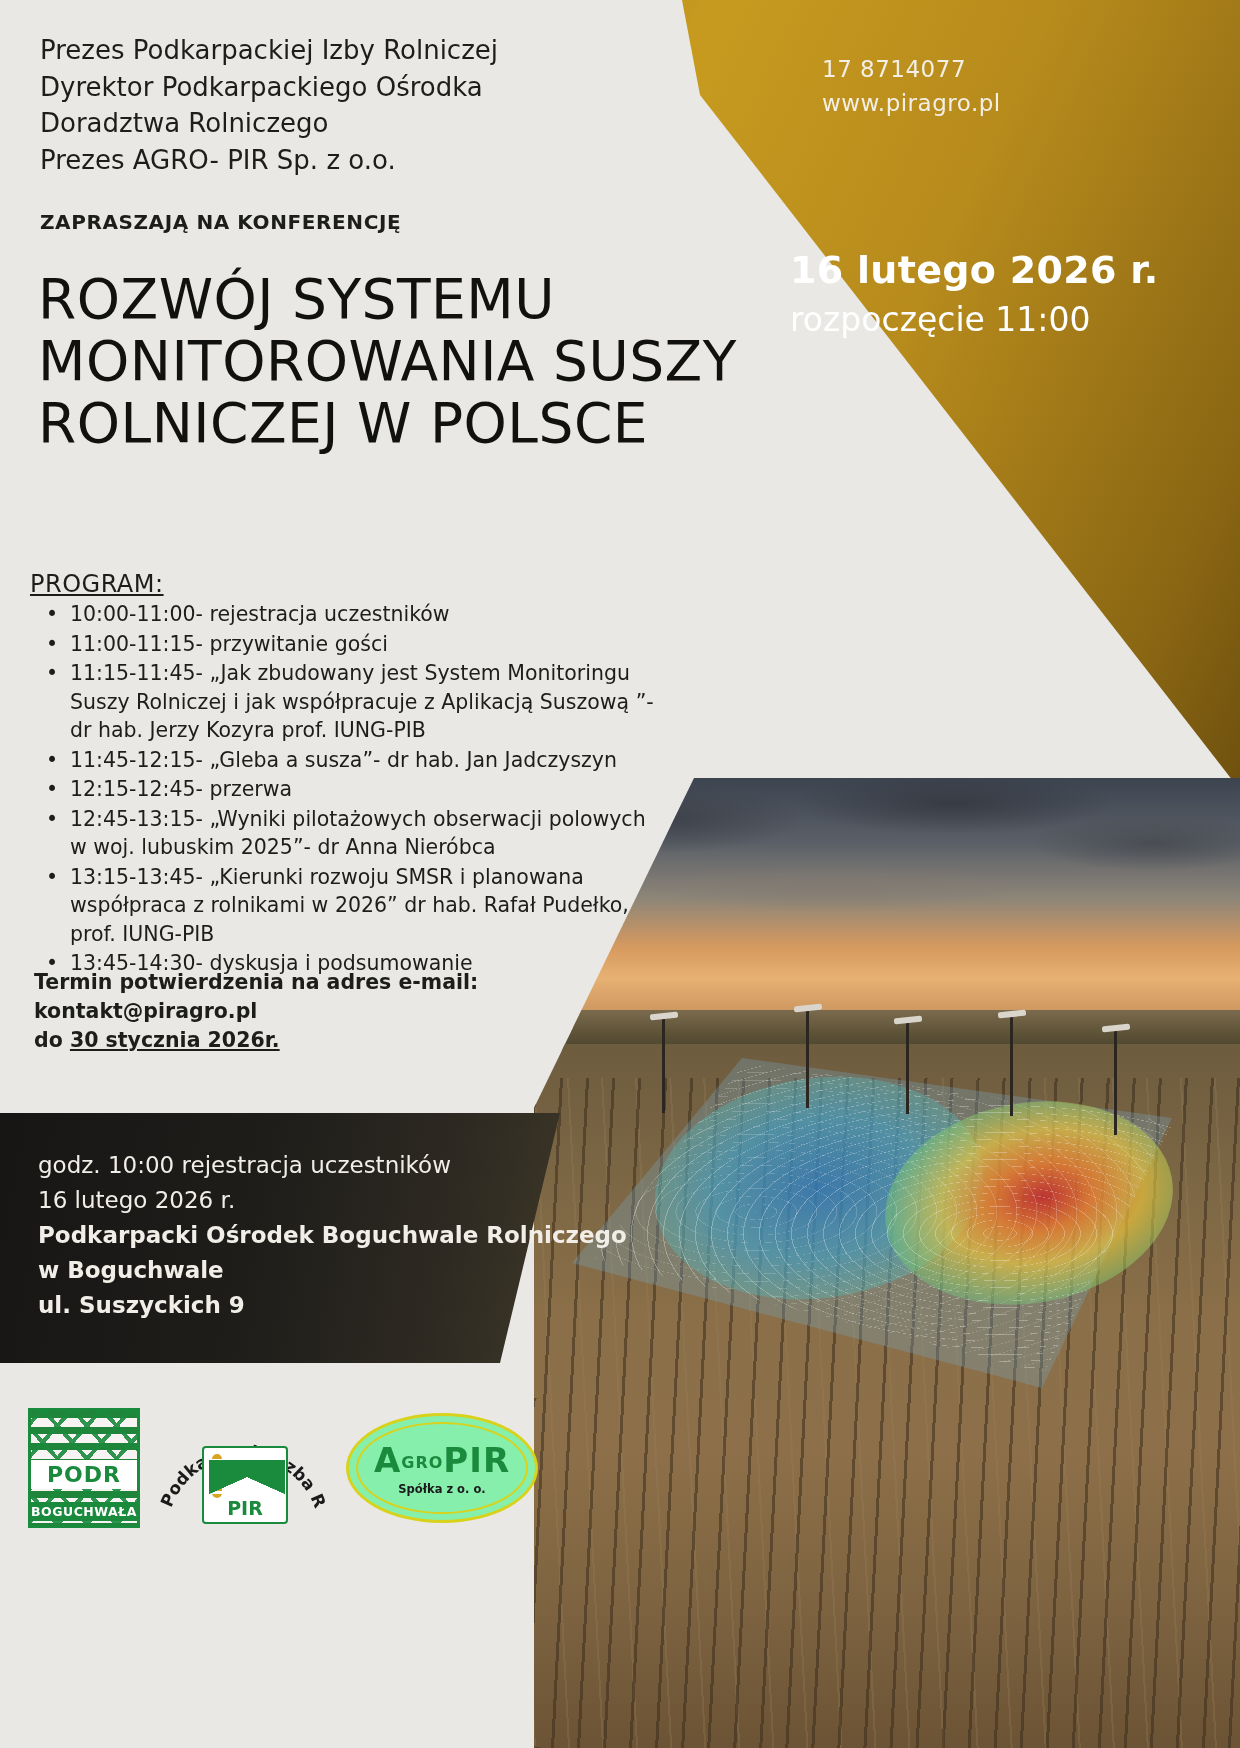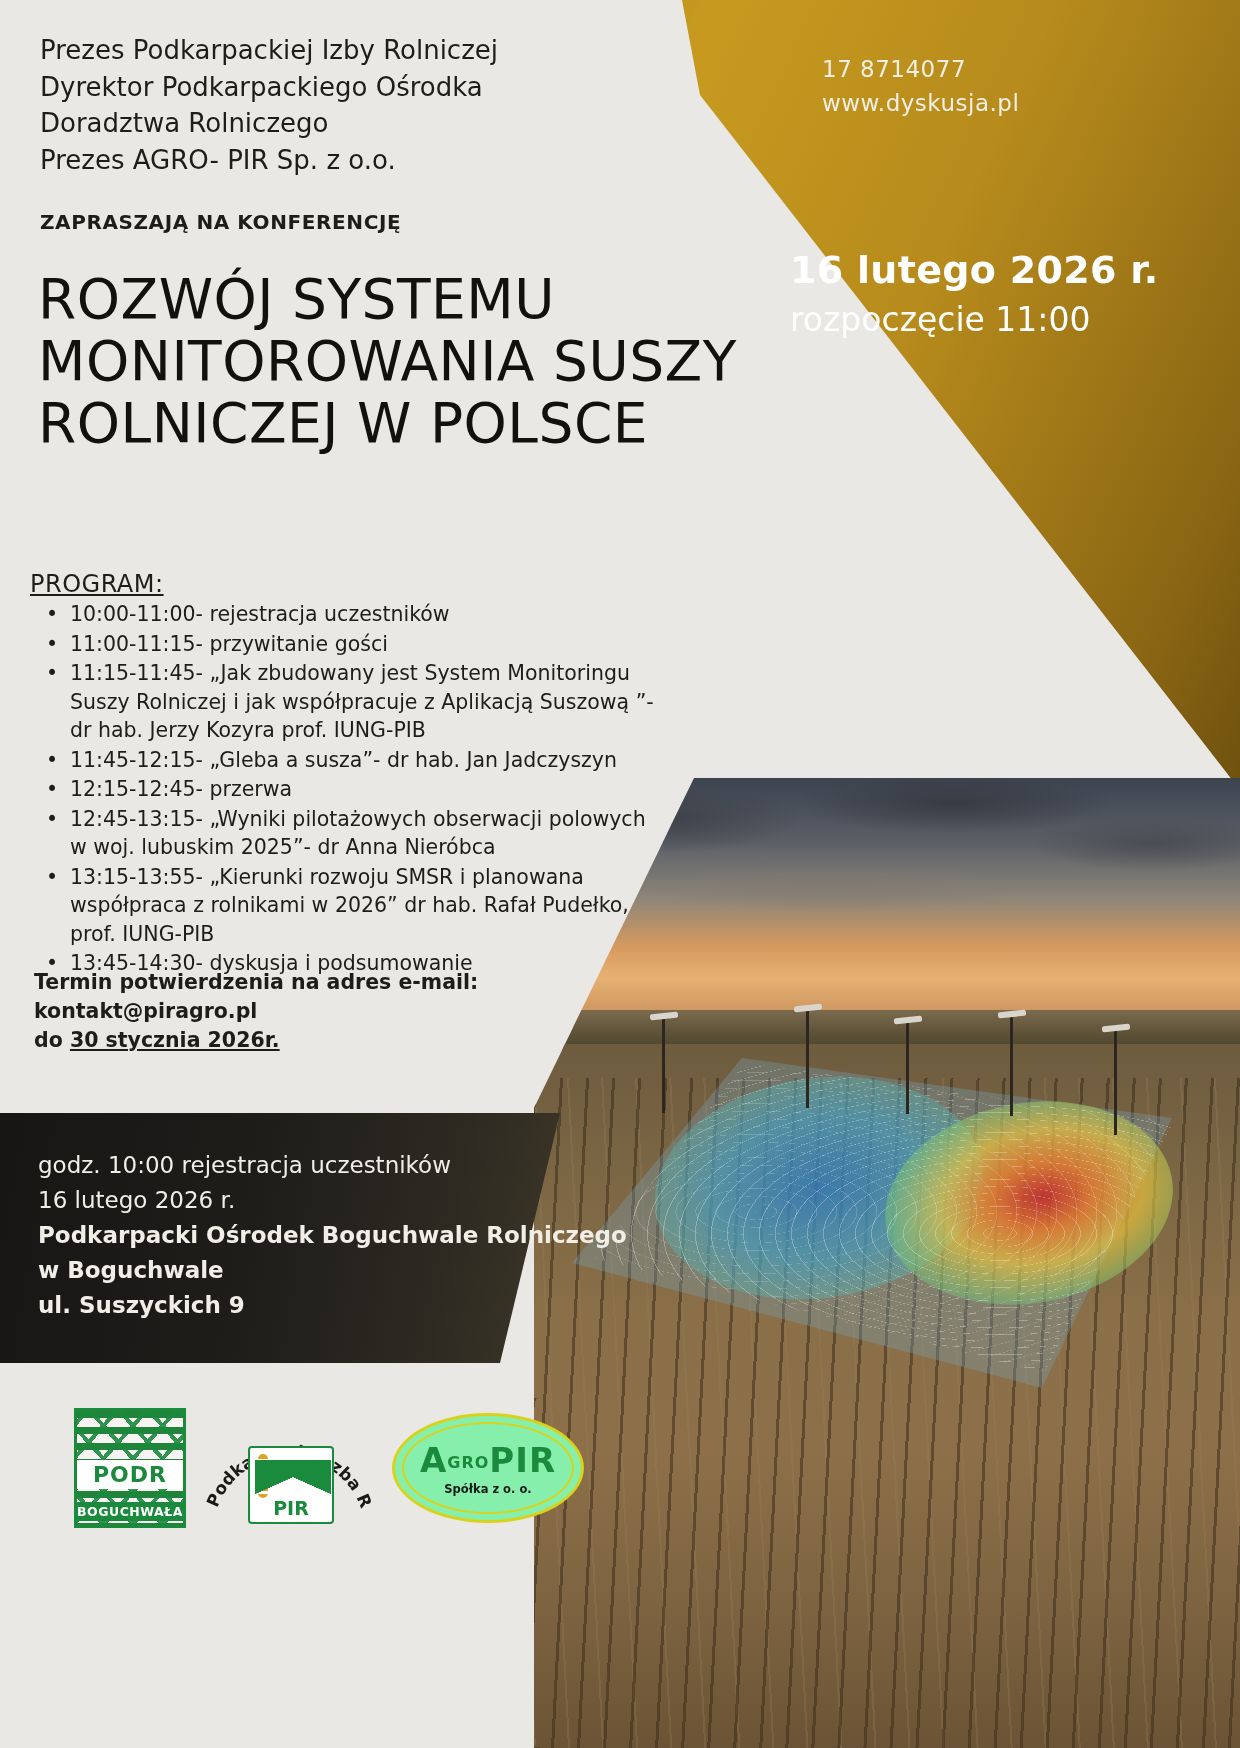--- a/index.html
+++ b/index.html
@@ -260,21 +260,20 @@
     align-items: center;
     gap: 18px;
   }
   .logo-podr {
     position: relative;
     width: 112px; height: 120px;
     border: 3px solid #1a8a3c;
     background: #7f1d1d;
     display: flex; flex-direction: column; align-items: center; justify-content: flex-end;
     overflow: hidden;
-    margin-left: 46px;
   }
   .logo-podr .stripes {
     position: absolute; left: 0; top: 0; width: 112px; height: 120px;
     background: repeating-linear-gradient(180deg, #1a8a3c 0 7px, #ffffff 7px 16px);
     opacity: .95;
   }
   .logo-podr .xs {
     position: absolute; left: 0; top: 0; width: 112px; height: 120px;
     background:
       repeating-linear-gradient(48deg, #1a8a3c 0 4px, rgba(255,255,255,0) 4px 22px),
@@ -368,21 +367,21 @@
   }
 </style>
 </head>
 <body>
 
 <div class="gold-wedge"></div>
 <div class="gold-wedge-2"></div>
 
 <div class="contact">
   <div>17 8714077</div>
-  <div>www.dyskusja.pl</div>
+  <div>www.piragro.pl</div>
 </div>
 
 <div class="date-block">
   <div class="date-main">16 lutego 2026 r.</div>
   <div class="date-sub">rozpoczęcie 11:00</div>
 </div>
 
 <div class="org-lines">
   <div>Prezes Podkarpackiej Izby Rolniczej</div>
   <div>Dyrektor Podkarpackiego Ośrodka</div>
@@ -395,21 +394,21 @@
 <h1 class="title">ROZWÓJ SYSTEMU MONITOROWANIA SUSZY ROLNICZEJ W  POLSCE</h1>
 
 <div class="program-head">PROGRAM:</div>
 <ul class="program-list">
   <li>10:00-11:00- rejestracja uczestników</li>
   <li>11:00-11:15- przywitanie gości</li>
   <li>11:15-11:45- „Jak zbudowany jest System Monitoringu Suszy Rolniczej i jak współpracuje z Aplikacją Suszową ”- dr hab. Jerzy Kozyra prof. IUNG-PIB</li>
   <li>11:45-12:15- „Gleba a susza”- dr hab. Jan Jadczyszyn</li>
   <li>12:15-12:45- przerwa</li>
   <li>12:45-13:15- „Wyniki pilotażowych obserwacji polowych w woj. lubuskim 2025”- dr Anna Nieróbca</li>
-  <li>13:15-13:55- „Kierunki rozwoju SMSR i planowana współpraca z rolnikami w 2026” dr hab. Rafał Pudełko, prof. IUNG-PIB</li>
+  <li>13:15-13:45- „Kierunki rozwoju SMSR i planowana współpraca z rolnikami w 2026” dr hab. Rafał Pudełko, prof. IUNG-PIB</li>
   <li>13:45-14:30- dyskusja i podsumowanie</li>
 </ul>
 
 <div class="confirm">
   <div>Termin potwierdzenia na adres e-mail:</div>
   <div>kontakt@piragro.pl</div>
   <div>
     <span>do </span><span class="u">30 stycznia 2026r.</span>
   </div>
 </div>

